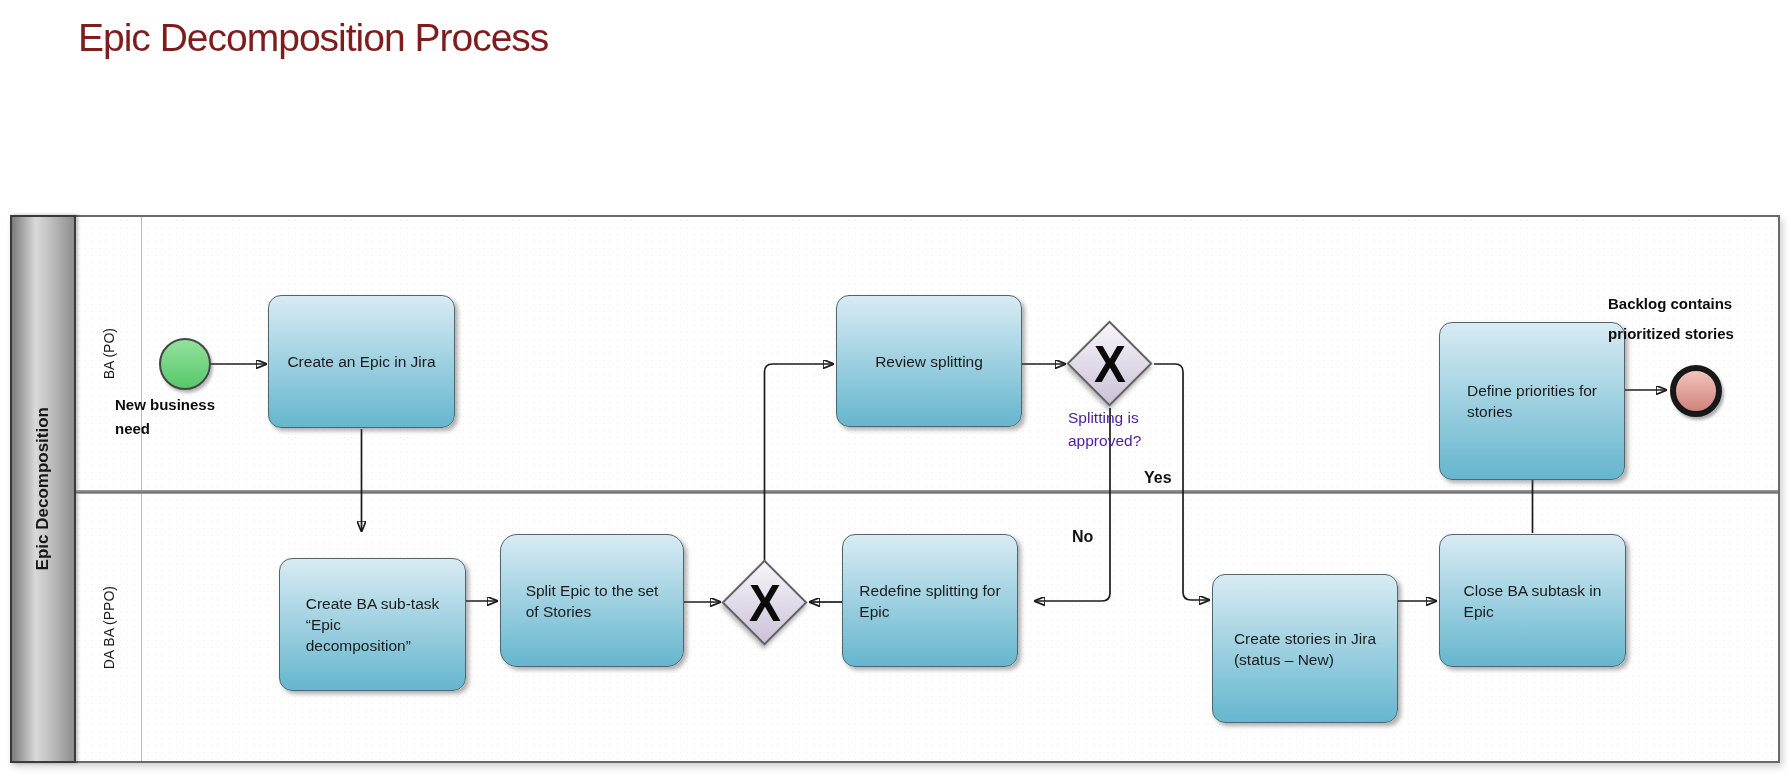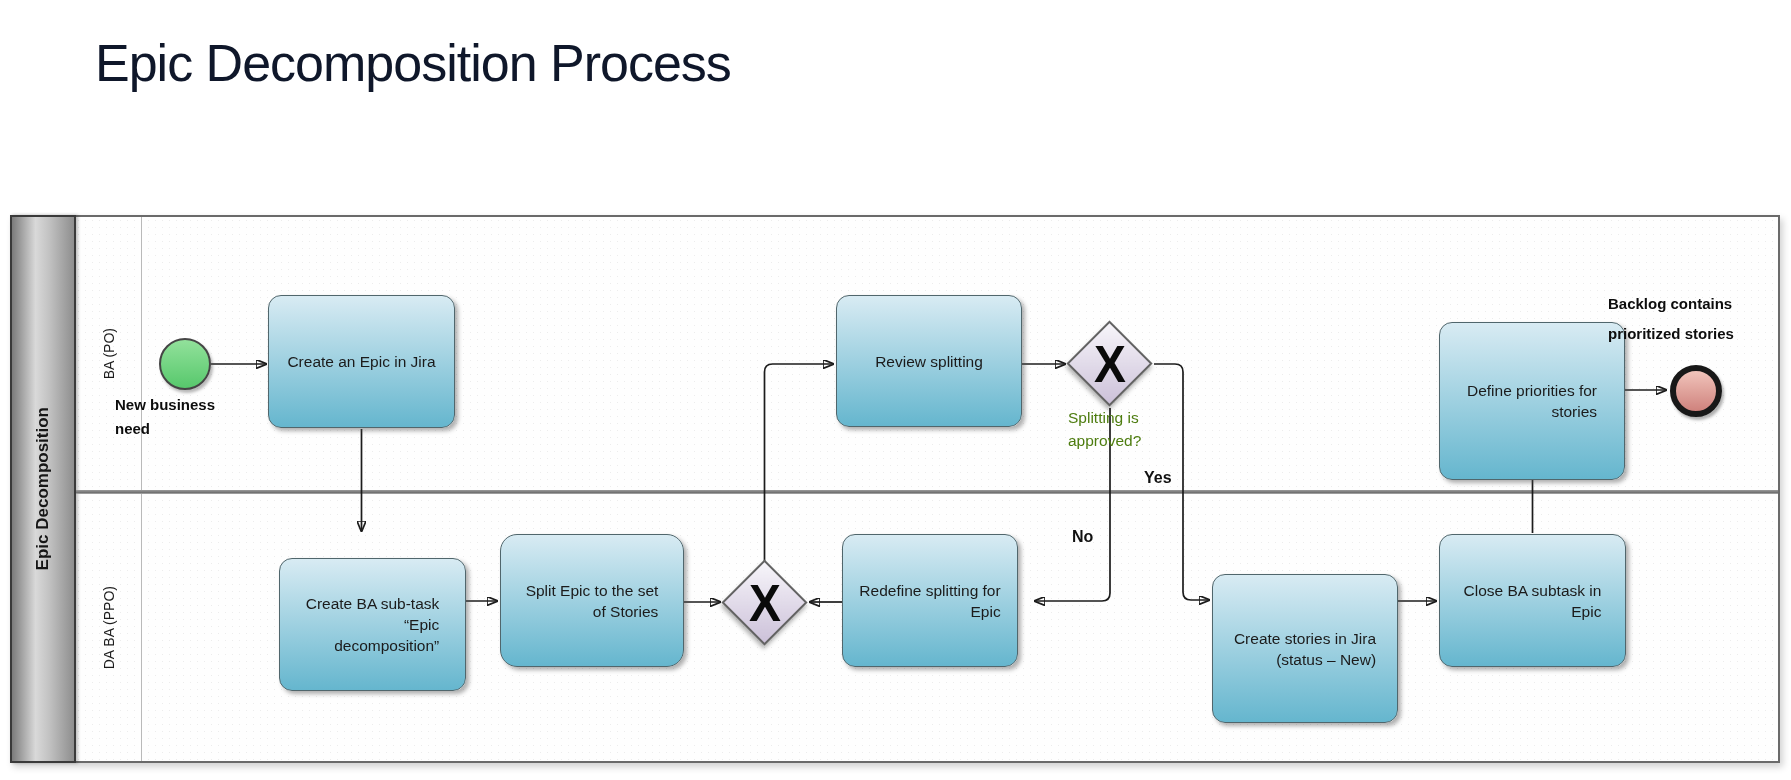--- a/index.html
+++ b/index.html
@@ -3,22 +3,22 @@
 <meta charset="utf-8">
 <style>
   html,body{margin:0;padding:0;background:#ffffff;}
   #canvas{
     position:relative;width:1791px;height:780px;overflow:hidden;
     background:#ffffff;
     font-family:"Liberation Sans",sans-serif;color:#1e1e1e;
   }
   
   #title{
-    position:absolute;left:78px;top:16px;margin:17px;
-    font-size:52px;font-weight:400;letter-spacing:-1px;color:#0f172a;
+    position:absolute;left:78px;top:16px;margin:0;
+    font-size:39px;font-weight:400;letter-spacing:-1px;color:#7f1d1d;
     font-family:"Liberation Sans",sans-serif;white-space:nowrap;
   }
   
   #pool{
     position:absolute;left:10px;top:215px;width:1770px;height:548px;
     box-sizing:border-box;border:2px solid #6a6a6a;
     background:
       radial-gradient(circle,#ececec 0.8px,transparent 0.9px);
     background-size:7px 7px;background-color:#fefefe;
     box-shadow:3px 4px 7px rgba(0,0,0,0.18);
@@ -49,21 +49,21 @@
   #lane-divider{
     position:absolute;left:64px;top:273px;width:1702px;height:4px;
     background:linear-gradient(#9b9b9b,#6e6e6e 70%,#bdbdbd);
   }
   
   .task{
     position:absolute;box-sizing:border-box;
     border:1.6px solid #50666c;border-radius:13px;
     background:linear-gradient(180deg,var(--task-top,#d8ebf3) 0%,var(--task-bottom,#65b6ce) 100%);
     box-shadow:3px 3px 4px rgba(80,80,80,0.45);
-    display:flex;align-items:center;justify-content:center;text-align:right;
+    display:flex;align-items:center;justify-content:center;text-align:left;
   }
   .task-label{
     font-size:15.5px;line-height:21px;color:#1b1b1b;
     white-space:pre-line;padding:0 6px;
   }
   #task-create-epic{left:268px;top:295px;width:187px;height:133px;}
   #task-review-splitting{left:836px;top:295px;width:186px;height:132px;}
   #task-define-priorities{left:1439px;top:322px;width:186px;height:158px;}
   #task-create-ba-subtask{left:268px;top:558px;width:187px;height:133px;margin-left:11px;}
   #task-split-epic{left:500px;top:534px;width:184px;height:133px;border-radius:17px;}
@@ -101,21 +101,21 @@
   .gw-x{
     position:absolute;width:44px;height:60px;
     display:flex;align-items:center;justify-content:center;
     font-size:52px;font-weight:bold;color:#0a0a0a;
     transform:scaleX(0.92);
   }
   #gw-x-approval{left:1088px;top:334px;}
   #gw-x-merge{left:743px;top:573px;}
   #gateway-question-label{
     position:absolute;left:1068px;top:406px;width:110px;
-    font-size:15.5px;line-height:23px;color:#4d7c0f;white-space:pre-line;
+    font-size:15.5px;line-height:23px;color:#4c1d95;white-space:pre-line;
   }
   
   .edge-label{
     position:absolute;font-size:16px;color:#111;background:transparent;font-weight:bold;
   }
   #flow-label-yes{left:1144px;top:469px;}
   #flow-label-no{left:1072px;top:528px;}
   
   #flows{position:absolute;left:0;top:0;width:1791px;height:780px;}
   #flows path{fill:none;stroke:var(--connector,#1c1c1c);stroke-width:1.7px;}

